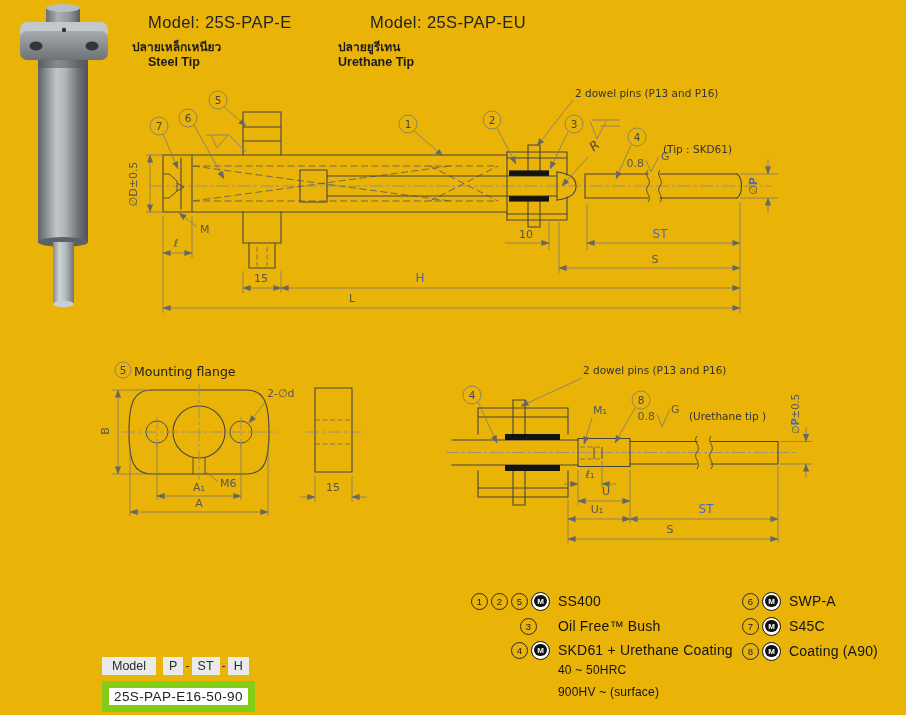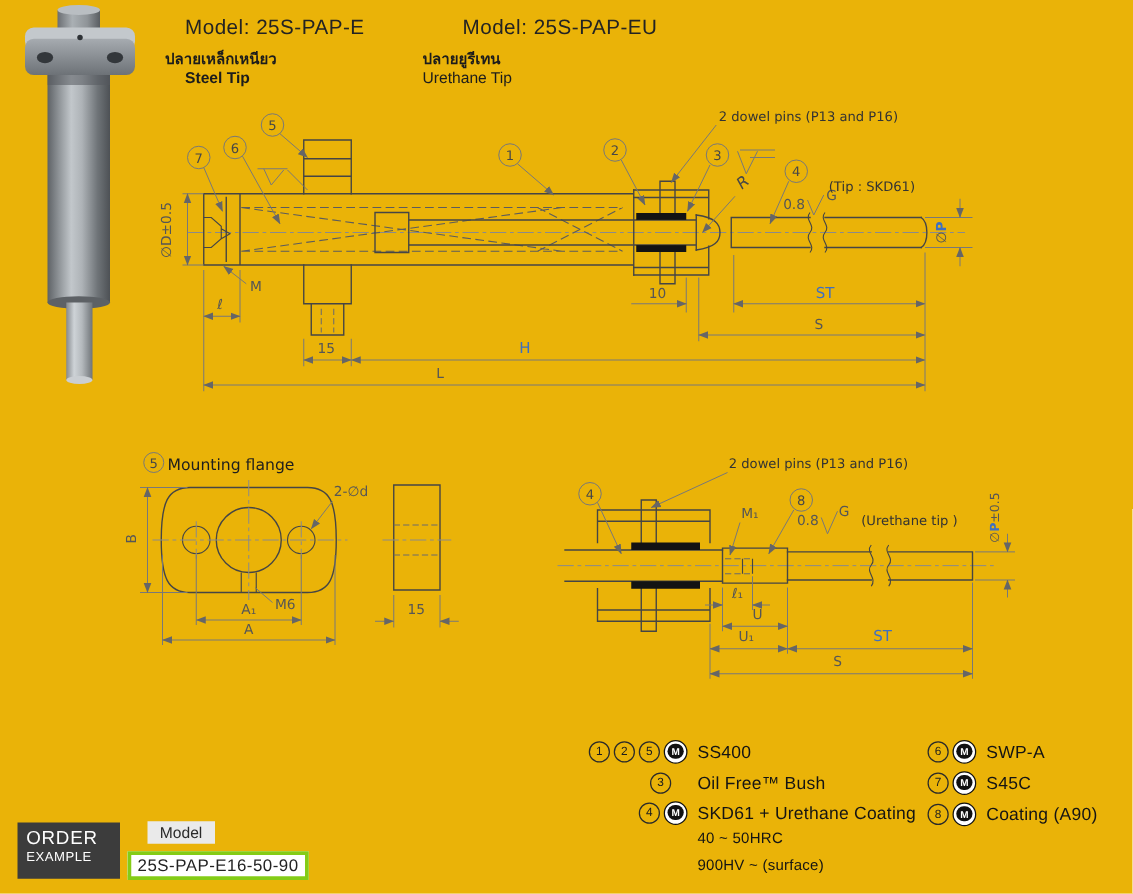--- a/index.html
+++ b/index.html
@@ -37,40 +37,40 @@
   .mbadge .mi { width:12.5px; height:12.5px; border-radius:50%; background:#111; color:#fff;
             display:inline-flex; align-items:center; justify-content:center;
             font-size:8px; font-weight:bold; }
   .mtext { margin-left:8px; font-size:14px; color:#141414; letter-spacing:.2px; white-space:nowrap; }
   .mextra { position:absolute; font-size:12px; color:#141414; letter-spacing:.2px; white-space:nowrap; }
 
   
   .order-box { position:absolute; left:0; top:3px; width:82px; height:45px; background:#3c3c3c; color:#fff; }
   .order-l1 { font-size:15px; letter-spacing:.6px; margin:4px 0 0 7px; }
   .order-l2 { font-size:10.5px; letter-spacing:.4px; margin:1px 0 0 7px; }
-  .chips { position:absolute; left:88px; top:2px; display:flex; align-items:center; gap:7px;flex-direction:column; }
+  .chips { position:absolute; left:88px; top:2px; display:flex; align-items:center; gap:7px; }
   .chip { background:#eaeaea; color:#2a2a2a; font-size:12.5px; padding:2px 10px; white-space:nowrap; }
   .chipgrp { display:flex; align-items:center; gap:2px; }
   .chip-sm { background:#eaeaea; color:#2a2a2a; font-size:12.5px; padding:2px 6px; }
   .dash { font-size:12.5px; color:#2a2a2a; }
-  .code-box { position:absolute; left:88px; top:26px; border:3px solid #84cc16; background:#fff;
+  .code-box { position:absolute; left:88px; top:26px; border:7px solid #84cc16; background:#fff;
               font-size:13.5px; letter-spacing:.4px; color:#222; padding:1px 5px; white-space:nowrap; }
 </style>
 </head>
 <body>
 
 <div class="page">
 
   <div class="abs model-title" style="left:148px; top:13px;">Model: 25S-PAP-E</div>
   <div class="abs thai-label" style="left:132px; top:37px;">ปลายเหล็กเหนียว</div>
   <div class="abs en-label" style="left:148px; top:55px;font-weight:bold;">Steel Tip</div>
 
   <div class="abs model-title" style="left:338px; top:13px;margin-left:32px;">Model: 25S-PAP-EU</div>
   <div class="abs thai-label" style="left:338px; top:37px;text-align:right;">ปลายยูรีเทน</div>
-  <div class="abs en-label" style="left:338px; top:55px;">Urethane Tip</div>
+  <div class="abs en-label" style="left:338px; top:55px;font-weight:bold;">Urethane Tip</div>
 
   <svg class="abs" style="left:0;top:0;" width="906" height="715" viewBox="0 0 906 715">
     <defs>
       <marker id="ar" viewBox="0 0 10 10" refX="9.5" refY="5" markerWidth="10" markerHeight="10" orient="auto-start-reverse">
         <path d="M0,1.2 L10,5 L0,8.8 z" fill="#666"></path>
       </marker>
       <linearGradient id="gBody" x1="0" y1="0" x2="1" y2="0">
         <stop offset="0" stop-color="#5e6266"></stop>
           <stop offset=".18" stop-color="#8e9397"></stop>
         <stop offset=".38" stop-color="#c2c7cb"></stop>
@@ -343,24 +343,20 @@
         <span class="cnum">8</span>
         <span class="mbadge">
             <span class="mi">M</span>
           </span>
       </span>
       <span class="mtext">Coating (A90)</span>
     </div>
   </div>
 
   <div class="abs" style="left:14px; top:655px; width:300px; height:55px;">
-    <div class="order-box">
-      <div class="order-l1">ORDER</div>
-      <div class="order-l2">EXAMPLE</div>
-    </div>
     <div class="chips">
       <span class="chip">Model</span>
       <span class="chipgrp">
         <span class="chip-sm">P</span>
         <span class="dash">-</span>
         <span class="chip-sm">ST</span>
         <span class="dash">-</span>
         <span class="chip-sm">H</span>
       </span>
     </div>

